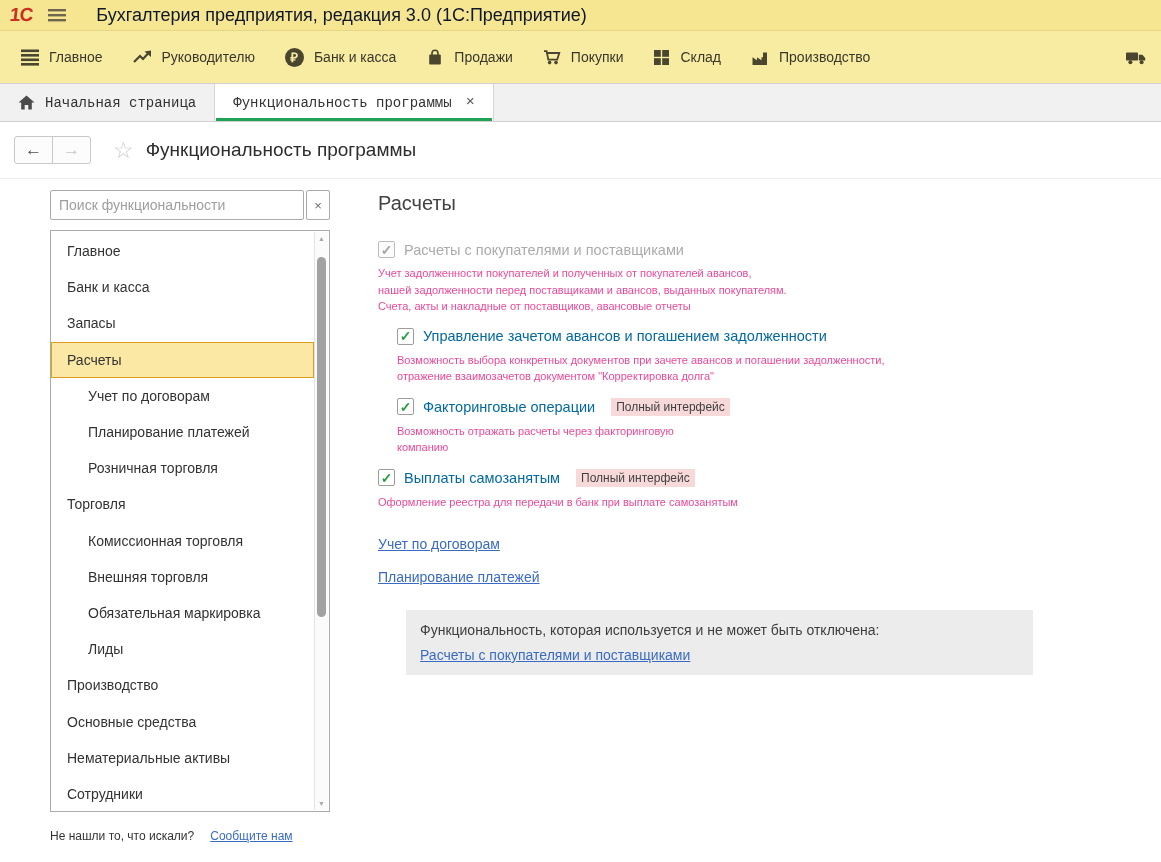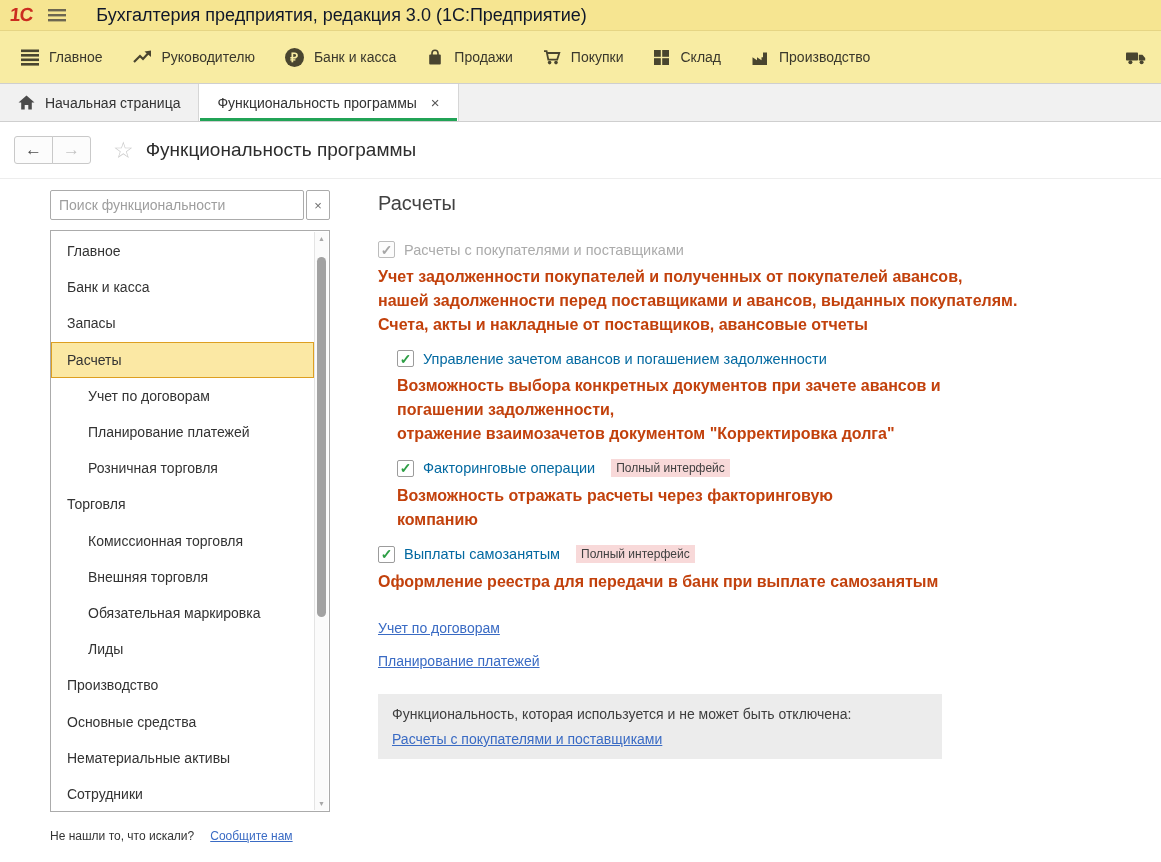--- a/index.html
+++ b/index.html
@@ -20,21 +20,21 @@
   .menu-item { display:flex; align-items:center; gap:10px; padding:0 15px;
     height:100%; cursor:pointer; font-size:14px; color:#3a382c; }
   .menu-item svg { display:block; }
   .menu-item-truck { position:absolute; right:4px; padding:0 10px; }
 
   
   .tabbar { height:38px; background:#f1f1f1; border-bottom:1px solid #cfcfcf;
     display:flex; }
   .tab { display:flex; align-items:center; gap:10px; padding:0 18px;
     font-size:14px; color:#333; border-right:1px solid #d6d6d6; cursor:pointer;
-    position:relative; }
+    position:relative;font-family:Liberation Mono, monospace; }
   .tab.active { background:#fff; }
   .tab.active::after { content:""; position:absolute; left:1px; right:1px;
     bottom:0; height:3px; background:#21a356; }
   .tab-close { font-size:15px; color:#555; margin-left:4px; cursor:pointer; }
 
   
   .pageheader { height:57px; display:flex; align-items:center; padding:0 14px;
     background:#fff; border-bottom:1px solid #ededed; }
   .nav-group { display:flex; }
   .nav-btn { width:39px; height:28px; border:1px solid #c9c9c9; background:#fcfcfc;
@@ -86,30 +86,30 @@
   .cbx { width:17px; height:17px; border:1px solid #9c9c9c; border-radius:2px;
     background:#fff; display:flex; align-items:center; justify-content:center;
     color:#2d9e45; font-weight:bold; font-size:14px; line-height:1; cursor:pointer;
     flex:0 0 auto; }
   .cbx.disabled { border-color:#bcbcbc; color:#a6a6a6; background:#fcfcfc;
     cursor:default; }
   .cbx-label { font-size:14.5px; color:#0369a1; }
   .cbx-label.disabled { color:#ababab; }
   .badge { background:#f8d9d9; color:#404040; font-size:12px; padding:2px 5px;
     margin-left:7px; white-space:nowrap; }
-  .desc { font-size:16px; color:#c2410c; line-height:1.5; white-space:pre-line;
-    margin-bottom:13px;font-weight:bold; }
+  .desc { font-size:11px; color:#ec4899; line-height:1.5; white-space:pre-line;
+    margin-bottom:13px; }
   .indent { margin-left:19px; }
   .row-gap { margin-top:13px; }
 
   .content-link { display:block; font-size:14px; margin-top:17px; }
   .content-link.first { margin-top:26px; }
 
   .locked-box { margin-top:25px; background:#ececec; padding:12px 14px;
-    width:564px; font-size:14px; color:#3e3e3e; }
+    width:627px; font-size:14px; color:#3e3e3e;margin-left:28px; }
   .locked-box .lnk { display:inline-block; margin-top:9px; }
 </style>
 </head>
 <body>
 
 <div class="titlebar">
   <span class="logo">1С</span>
   <span class="icon-btn">
     <svg width="18" height="14" viewBox="0 0 18 14">
       <rect x="0" y="1" width="18" height="2.4" fill="#6d6751"></rect>

